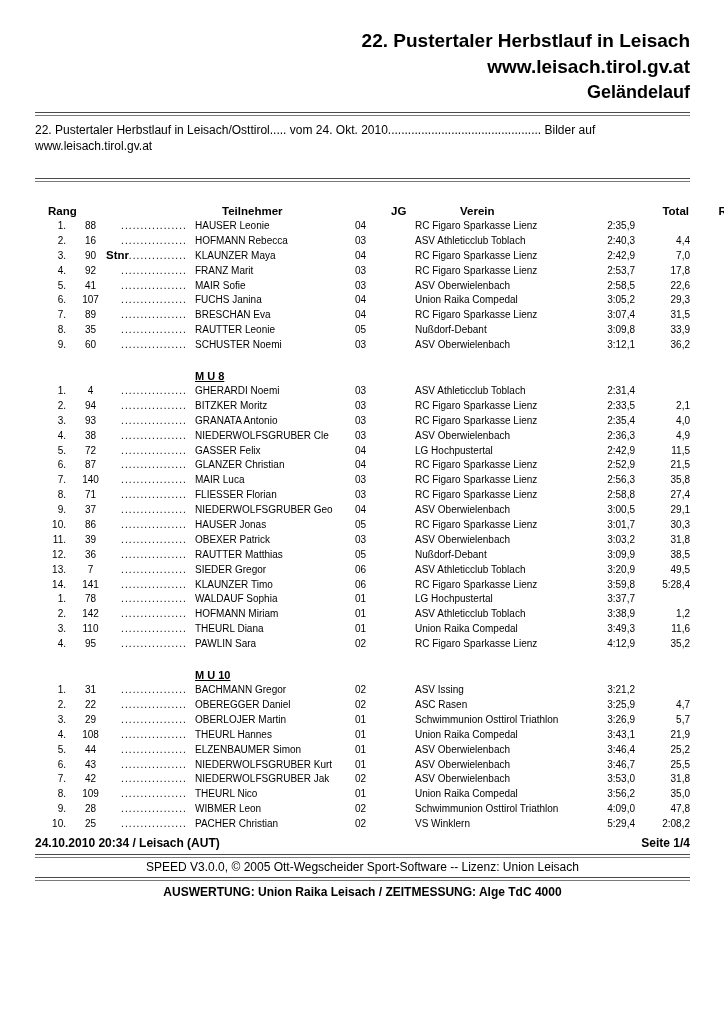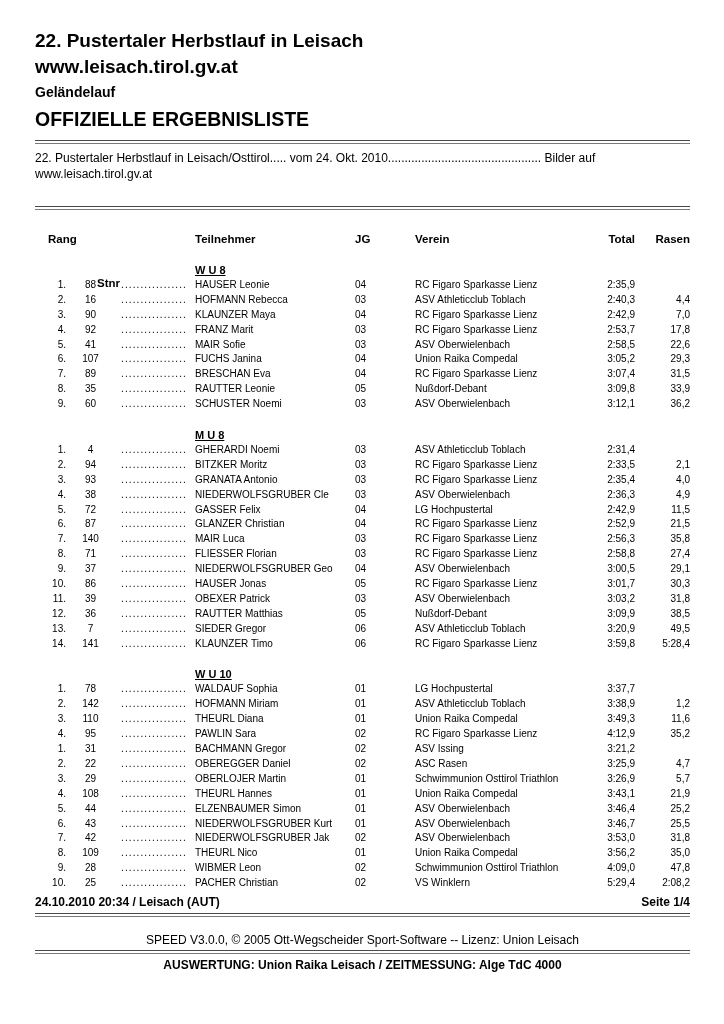--- a/index.html
+++ b/index.html
@@ -8,41 +8,41 @@
     width: 724px;
     height: 1024px;
     background: #ffffff;
     color: #000000;
     font-family: "Liberation Sans", "DejaVu Sans", sans-serif;
     overflow: hidden;
   }
   .content { padding: 28px 34px 0 35px; }
 
   
-  .titles { text-align: left; }
+  .titles { text-align: right; }
   .t1, .t2 { font-size: 19px; font-weight: bold; line-height: 26px; }
-  .t3 { font-size: 14px; font-weight: bold; line-height: 25px; }
+  .t3 { font-size: 18px; font-weight: bold; line-height: 25px; }
   .t4 { font-size: 19.5px; font-weight: bold; line-height: 28px; }
 
   
   .rule { height: 2px; border-top: 1px solid #4a4a4a; border-bottom: 1px solid #7a7a7a; }
   .rule-title { margin-top: 7px; }
   .rule-desc { margin-top: 24px; }
 
   .desc { margin-top: 6px; font-size: 12px; font-weight: normal; line-height: 16px; }
   .desc div { white-space: nowrap; }
 
   
   .grid {
     display: grid;
     grid-template-columns: 31px 49px 80px 158px 62px 160px 60px 55px;
     width: 655px;
   }
   .cell { white-space: nowrap; overflow: visible; }
-  .thead { margin-top: 22px; height: 15px; line-height: 15px; font-size: 11.5px; font-weight: bold; }
+  .thead { margin-top: 22px; height: 15px; line-height: 15px; font-size: 11.5px; font-weight: bold; gap: 9px; }
   .thead .c-rang { text-align: left; padding-left: 13px; }
   .thead .c-stnr { text-align: left; padding-left: 31px; margin-top: 44px; }
   .trow { height: 14.9px; line-height: 14.9px; font-size: 10px; }
   .sec-head-row { height: 15px; line-height: 15px; margin-top: 14px; margin-bottom: 2px; }
   .sec-head { font-size: 11px; font-weight: bold; text-decoration: underline; }
   .section { }
   .c-rang { text-align: right; }
   .c-stnr { text-align: center; }
   .c-dots { padding-left: 6px; letter-spacing: 1.1px; overflow: hidden; }
   .c-name { }
@@ -56,35 +56,34 @@
     margin-top: 4px;
     width: 655px;
     display: flex;
     justify-content: space-between;
     font-size: 12px;
     font-weight: bold;
     height: 15px; line-height: 15px;
   }
   .rule-f { width: 655px; }
   .rule-f1 { margin-top: 3px; }
-  .software { margin-top: 16px; width: 655px; text-align: center; font-size: 12px; height: 15px; line-height: 15px; }
+  .software { margin-top: 2px; width: 655px; text-align: center; font-size: 12px; height: 15px; line-height: 15px; }
   .rule-f2 { margin-top: 2px; }
   .auswertung { margin-top: 4px; width: 655px; text-align: center; font-size: 12px; font-weight: bold; height: 15px; line-height: 15px; }
 </style>
 </head>
 <body>
 
 <div class="page">
   <div class="content">
 
     <div class="titles">
       <div class="t1">22. Pustertaler Herbstlauf in Leisach</div>
       <div class="t2">www.leisach.tirol.gv.at</div>
       <div class="t3">Geländelauf</div>
-      <div class="t4">OFFIZIELLE ERGEBNISLISTE</div>
     </div>
 
     <div class="rule rule-title"></div>
 
     <div class="desc">
       <div>22. Pustertaler Herbstlauf in Leisach/Osttirol..... vom 24. Okt. 2010.............................................. Bilder auf</div>
       <div>www.leisach.tirol.gv.at</div>
     </div>
 
     <div class="rule rule-desc"></div>
@@ -95,30 +94,20 @@
         <div class="cell c-stnr">Stnr</div>
         <div class="cell c-dots"></div>
         <div class="cell c-name">Teilnehmer</div>
         <div class="cell c-jg">JG</div>
         <div class="cell c-verein">Verein</div>
         <div class="cell c-total">Total</div>
         <div class="cell c-diff">Rasen</div>
       </div>
       <div id="sections">
           <div class="section">
-            <div class="grid sec-head-row">
-              <div class="cell c-rang"></div>
-              <div class="cell c-stnr"></div>
-              <div class="cell c-dots"></div>
-              <div class="cell c-name"><span class="sec-head">W U 8</span></div>
-              <div class="cell c-jg"></div>
-              <div class="cell c-verein"></div>
-              <div class="cell c-total"></div>
-              <div class="cell c-diff"></div>
-            </div>
             <div class="grid trow">
               <div class="cell c-rang">1.</div>
               <div class="cell c-stnr">88</div>
               <div class="cell c-dots">.................</div>
               <div class="cell c-name">HAUSER Leonie</div>
               <div class="cell c-jg">04</div>
               <div class="cell c-verein">RC Figaro Sparkasse Lienz</div>
               <div class="cell c-total">2:35,9</div>
               <div class="cell c-diff"></div>
             </div>
@@ -349,72 +338,72 @@
               <div class="cell c-stnr">141</div>
               <div class="cell c-dots">.................</div>
               <div class="cell c-name">KLAUNZER Timo</div>
               <div class="cell c-jg">06</div>
               <div class="cell c-verein">RC Figaro Sparkasse Lienz</div>
               <div class="cell c-total">3:59,8</div>
               <div class="cell c-diff">5:28,4</div>
             </div>
           </div>
           <div class="section">
+            <div class="grid trow">
+              <div class="cell c-rang">1.</div>
+              <div class="cell c-stnr">78</div>
+              <div class="cell c-dots">.................</div>
+              <div class="cell c-name">WALDAUF Sophia</div>
+              <div class="cell c-jg">01</div>
+              <div class="cell c-verein">LG Hochpustertal</div>
+              <div class="cell c-total">3:37,7</div>
+              <div class="cell c-diff"></div>
+            </div>
+            <div class="grid trow">
+              <div class="cell c-rang">2.</div>
+              <div class="cell c-stnr">142</div>
+              <div class="cell c-dots">.................</div>
+              <div class="cell c-name">HOFMANN Miriam</div>
+              <div class="cell c-jg">01</div>
+              <div class="cell c-verein">ASV Athleticclub Toblach</div>
+              <div class="cell c-total">3:38,9</div>
+              <div class="cell c-diff">1,2</div>
+            </div>
+            <div class="grid trow">
+              <div class="cell c-rang">3.</div>
+              <div class="cell c-stnr">110</div>
+              <div class="cell c-dots">.................</div>
+              <div class="cell c-name">THEURL Diana</div>
+              <div class="cell c-jg">01</div>
+              <div class="cell c-verein">Union Raika Compedal</div>
+              <div class="cell c-total">3:49,3</div>
+              <div class="cell c-diff">11,6</div>
+            </div>
+            <div class="grid trow">
+              <div class="cell c-rang">4.</div>
+              <div class="cell c-stnr">95</div>
+              <div class="cell c-dots">.................</div>
+              <div class="cell c-name">PAWLIN Sara</div>
+              <div class="cell c-jg">02</div>
+              <div class="cell c-verein">RC Figaro Sparkasse Lienz</div>
+              <div class="cell c-total">4:12,9</div>
+              <div class="cell c-diff">35,2</div>
+            </div>
+          </div>
+          <div class="section">
             <div class="grid sec-head-row">
               <div class="cell c-rang"></div>
               <div class="cell c-stnr"></div>
               <div class="cell c-dots"></div>
-              <div class="cell c-name"><span class="sec-head">W U 10</span></div>
+              <div class="cell c-name"><span class="sec-head">M U 10</span></div>
               <div class="cell c-jg"></div>
               <div class="cell c-verein"></div>
               <div class="cell c-total"></div>
               <div class="cell c-diff"></div>
             </div>
-            <div class="grid trow">
-              <div class="cell c-rang">1.</div>
-              <div class="cell c-stnr">78</div>
-              <div class="cell c-dots">.................</div>
-              <div class="cell c-name">WALDAUF Sophia</div>
-              <div class="cell c-jg">01</div>
-              <div class="cell c-verein">LG Hochpustertal</div>
-              <div class="cell c-total">3:37,7</div>
-              <div class="cell c-diff"></div>
-            </div>
-            <div class="grid trow">
-              <div class="cell c-rang">2.</div>
-              <div class="cell c-stnr">142</div>
-              <div class="cell c-dots">.................</div>
-              <div class="cell c-name">HOFMANN Miriam</div>
-              <div class="cell c-jg">01</div>
-              <div class="cell c-verein">ASV Athleticclub Toblach</div>
-              <div class="cell c-total">3:38,9</div>
-              <div class="cell c-diff">1,2</div>
-            </div>
-            <div class="grid trow">
-              <div class="cell c-rang">3.</div>
-              <div class="cell c-stnr">110</div>
-              <div class="cell c-dots">.................</div>
-              <div class="cell c-name">THEURL Diana</div>
-              <div class="cell c-jg">01</div>
-              <div class="cell c-verein">Union Raika Compedal</div>
-              <div class="cell c-total">3:49,3</div>
-              <div class="cell c-diff">11,6</div>
-            </div>
-            <div class="grid trow">
-              <div class="cell c-rang">4.</div>
-              <div class="cell c-stnr">95</div>
-              <div class="cell c-dots">.................</div>
-              <div class="cell c-name">PAWLIN Sara</div>
-              <div class="cell c-jg">02</div>
-              <div class="cell c-verein">RC Figaro Sparkasse Lienz</div>
-              <div class="cell c-total">4:12,9</div>
-              <div class="cell c-diff">35,2</div>
-            </div>
-          </div>
-          <div class="section">
             <div class="grid trow">
               <div class="cell c-rang">1.</div>
               <div class="cell c-stnr">31</div>
               <div class="cell c-dots">.................</div>
               <div class="cell c-name">BACHMANN Gregor</div>
               <div class="cell c-jg">02</div>
               <div class="cell c-verein">ASV Issing</div>
               <div class="cell c-total">3:21,2</div>
               <div class="cell c-diff"></div>
             </div>

